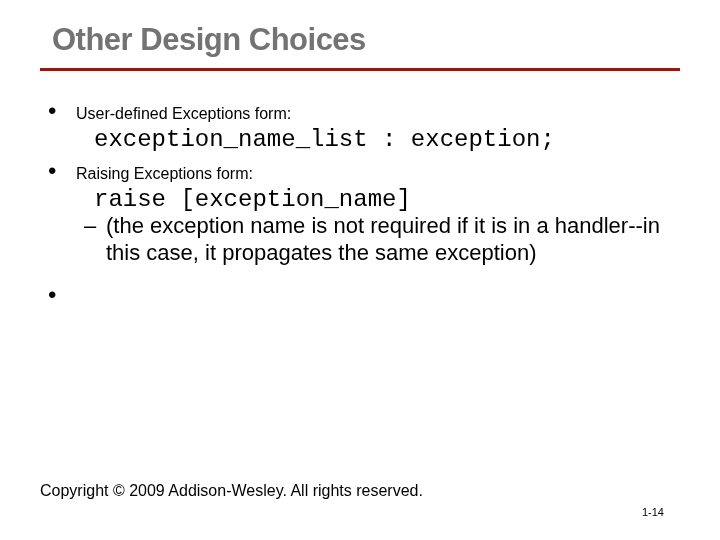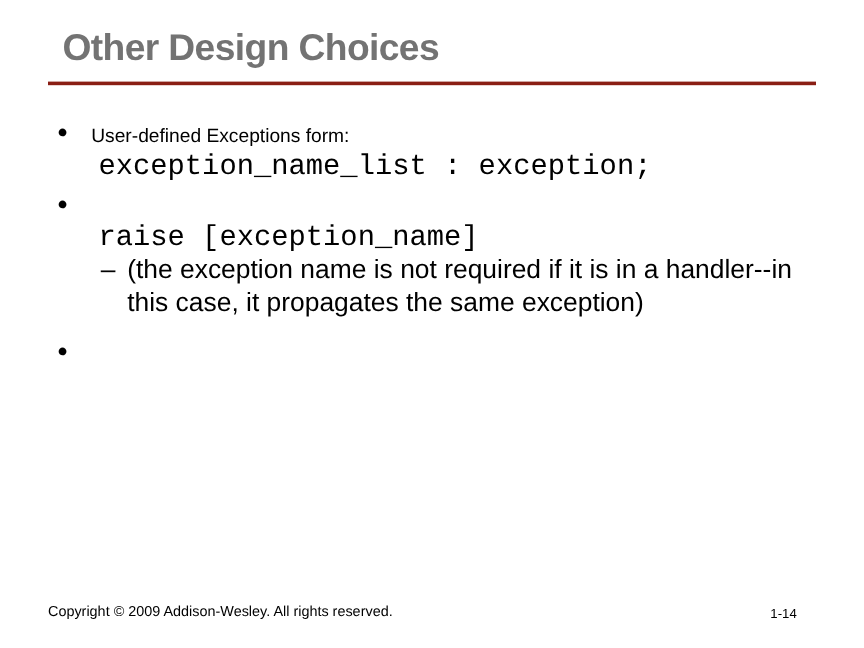--- a/index.html
+++ b/index.html
@@ -47,21 +47,21 @@
     color: #000;
     text-align: left;
   }
   .bullet-text {
     font-size: 16px;
     line-height: 1.25;
   }
   .code-line {
     font-family: "Courier New", Courier, monospace;
     font-size: 24px;
-    margin-left: 34px;
+    margin-left: 46px;
     margin-top: 2px;
     white-space: pre;
   }
   .sub-row {
     display: flex;
     align-items: baseline;
     margin-left: 36px;
     margin-top: 0;
   }
   .dash {
@@ -73,22 +73,22 @@
   .sub-text {
     font-size: 22px;
     line-height: 1.22;
     max-width: 560px;
   }
   .gap-sm { height: 4px; }
   .gap-md { height: 14px; }
   .footer-left {
     position: absolute;
     left: 40px;
-    bottom: 24px;
-    font-size: 12px;
+    bottom: 40px;
+    font-size: 16px;
     font-family: Arial, sans-serif;
     color: #000;
   }
   .footer-right {
     position: absolute;
     right: 56px;
     bottom: 22px;
     font-size: 11px;
     font-family: Arial, sans-serif;
     color: #000;
@@ -107,20 +107,21 @@
     <div class="bullet-row">
       <div class="dot">•</div>
       <div class="bullet-text">User-defined Exceptions form:</div>
     </div>
     <div class="code-line">exception_name_list : exception;</div>
 
     <div class="gap-sm"></div>
 
     <div class="bullet-row">
       <div class="dot">•</div>
+      <div class="bullet-text">Raising Exceptions form:</div>
     </div>
     <div class="code-line">raise [exception_name]</div>
     <div class="sub-row">
       <div class="dash">–</div>
       <div class="sub-text">(the exception name is not required if it is in a handler--in this case, it propagates the same exception)</div>
     </div>
 
     <div class="gap-md"></div>
 
     <div class="bullet-row">

